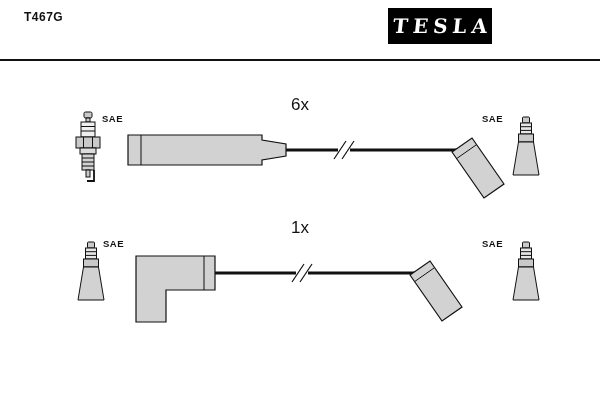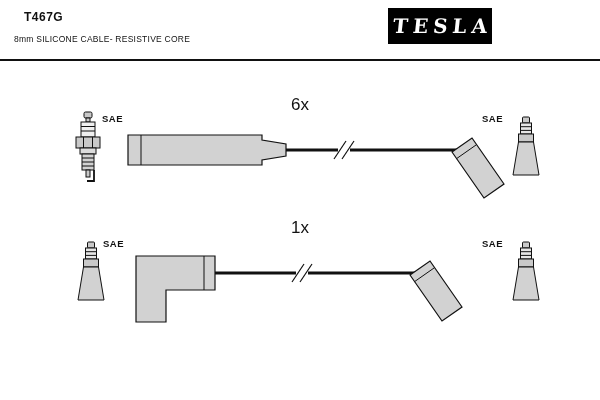--- a/index.html
+++ b/index.html
@@ -29,21 +29,20 @@
   .qty{font-size:17px;text-anchor:middle;}
   .sae{font-size:9.5px;font-weight:bold;letter-spacing:.5px;}
   .sae-end{text-anchor:end;}
 </style>
 </head>
 <body>
 
 <div class="canvas">
 
   <div class="part-number">T467G</div>
-  <div class="subtitle">8mm SILICONE CABLE- RESISTIVE CORE</div>
   <div class="logo">
     <span>TESLA</span>
   </div>
   <div class="divider"></div>
 
   <svg width="600" height="400" viewBox="0 0 600 400">
     <defs>
       <g id="terminal-boot" stroke="#111" stroke-width="1">
         <rect x="-3.5" y="0" width="7" height="6" rx="1" fill="#c9c9c9"></rect>
         <rect x="-5.5" y="6" width="11" height="11" fill="#e6e6e6"></rect>

